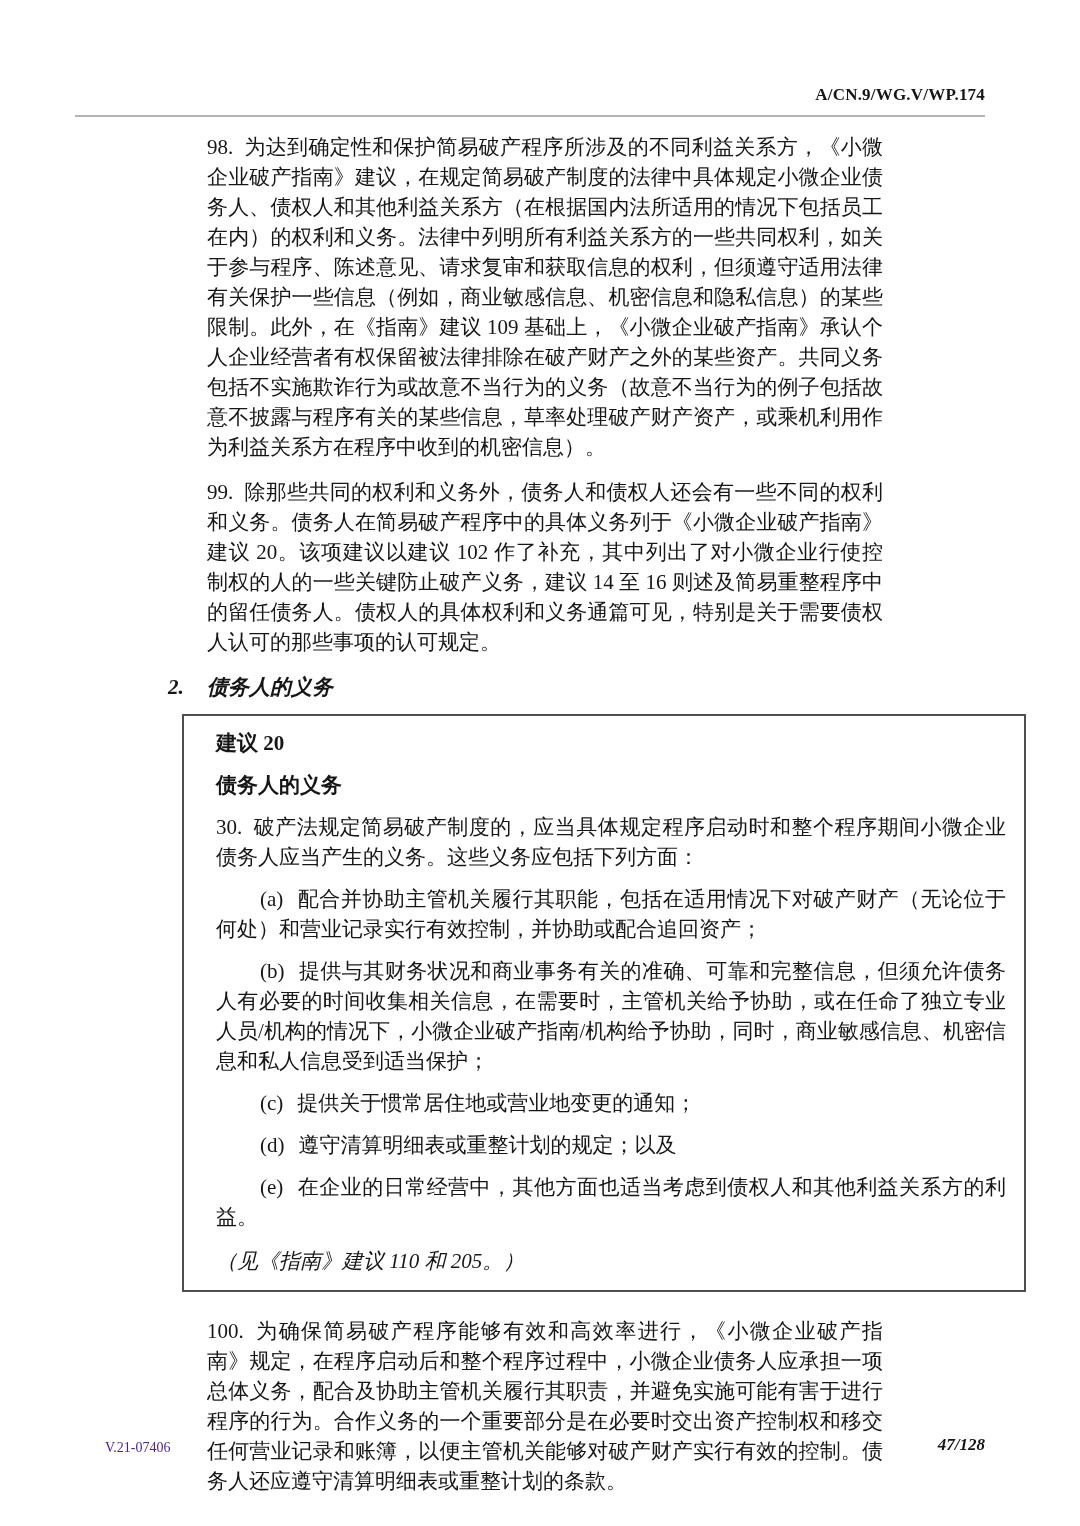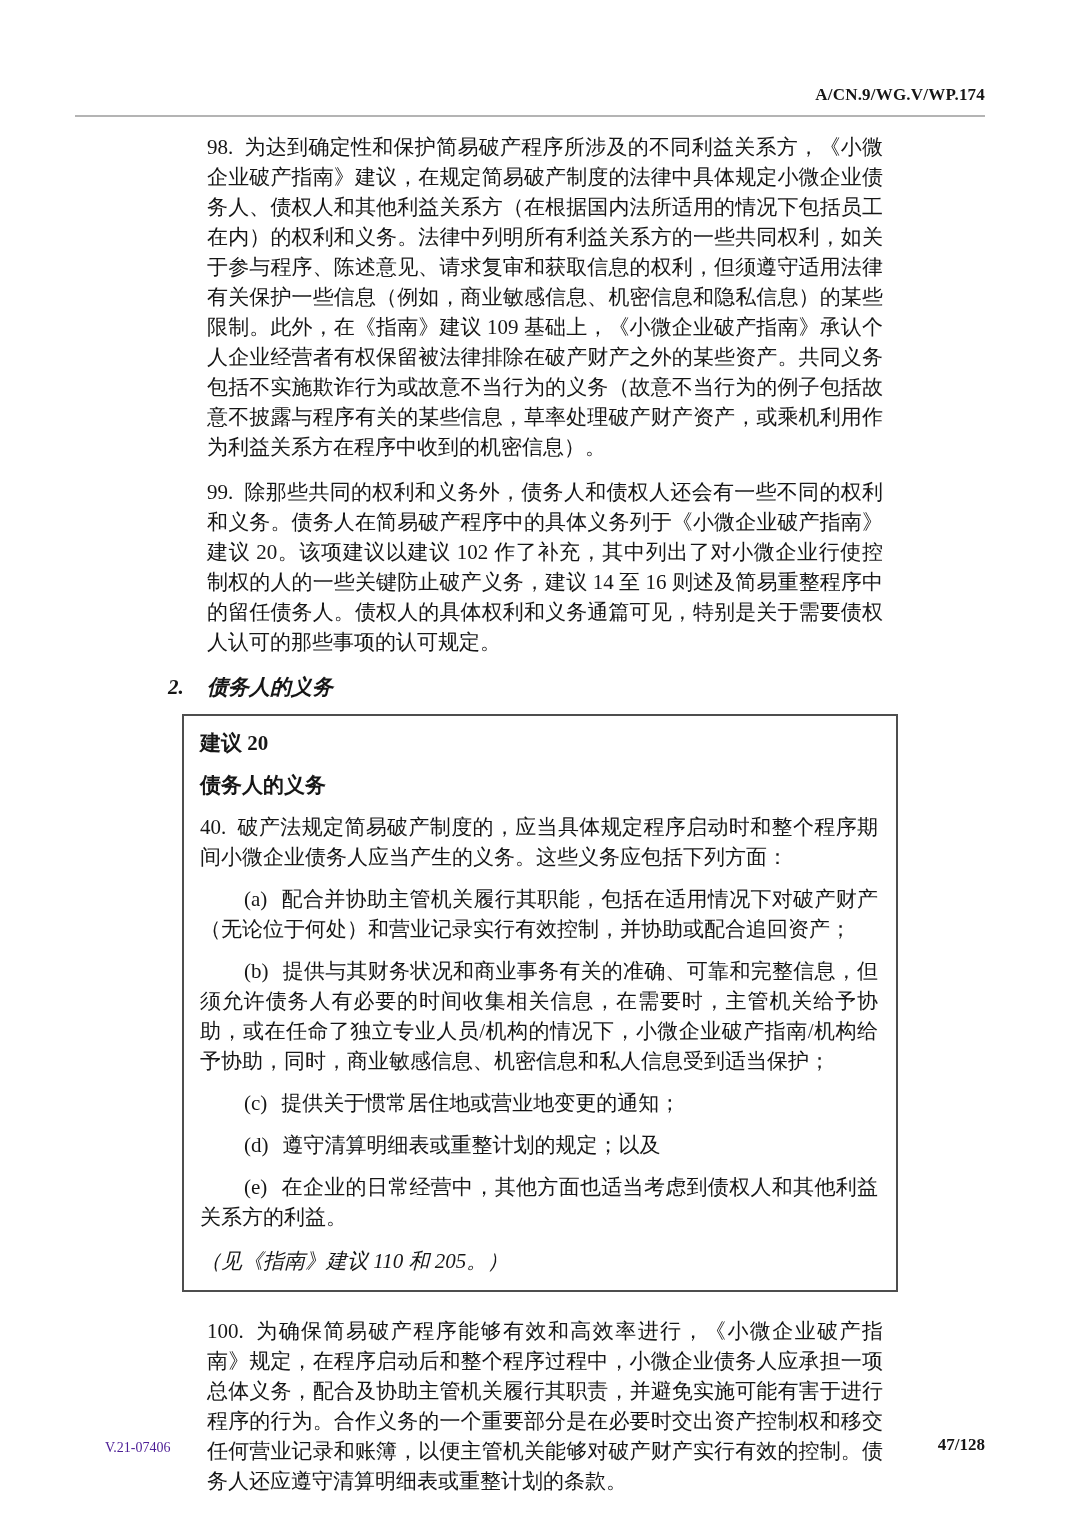--- a/index.html
+++ b/index.html
@@ -42,23 +42,23 @@
   .section-heading {
     font-weight: 700;
     margin: 8px 0 12px -39px;
     text-align: left;
     font-style: italic;
   }
   .sec-num { display: inline-block; width: 39px; }
   .rec-box {
     box-sizing: border-box;
     margin-left: -25px;
-    width: 716px;
+    width: 844px;
     border: 2px solid #4e4e4e;
-    padding: 12px 18px 8px 16px;
+    padding: 12px 18px 8px 32px;
     margin-bottom: 24px;
   }
   .rec-box .para { margin-bottom: 12px; }
   .box-title { font-weight: 700; margin-bottom: 12px; }
   .box-subtitle { font-weight: 700; margin-bottom: 12px; }
   .item { text-indent: 44px; margin: 0 0 12px 0; }
   .item-label { padding-right: 14px; }
   .box-note { font-style: italic; margin: 14px 0 6px 0; }
   .footer-left {
     position: absolute;
@@ -66,20 +66,21 @@
     top: 1440px;
     font-size: 14px;
     color: #4c1d95;
   }
   .footer-right {
     position: absolute;
     right: 95px;
     top: 1435px;
     font-size: 17px;
     font-weight: 700;
+    font-style: italic;
   }
 </style>
 </head>
 <body>
 
 <div class="page">
 
   <div class="header-symbol">A/CN.9/WG.V/WP.174</div>
 
   <div class="header-rule"></div>
@@ -91,21 +92,21 @@
     <p class="para"><span class="pnum">99.</span><span>除那些共同的权利和义务外，债务人和债权人还会有一些不同的权利和义务。债务人在简易破产程序中的具体义务列于《小微企业破产指南》建议 20。该项建议以建议 102 作了补充，其中列出了对小微企业行使控制权的人的一些关键防止破产义务，建议 14 至 16 则述及简易重整程序中的留任债务人。债权人的具体权利和义务通篇可见，特别是关于需要债权人认可的那些事项的认可规定。</span></p>
 
     <div class="section-heading"><span class="sec-num">2.</span><span>债务人的义务</span></div>
 
     <div class="rec-box">
 
       <p class="box-title">建议 20</p>
 
       <p class="box-subtitle">债务人的义务</p>
 
-      <p class="para"><span class="pnum">40.</span><span>破产法规定简易破产制度的，应当具体规定程序启动时和整个程序期间小微企业债务人应当产生的义务。这些义务应包括下列方面：</span></p>
+      <p class="para"><span class="pnum">30.</span><span>破产法规定简易破产制度的，应当具体规定程序启动时和整个程序期间小微企业债务人应当产生的义务。这些义务应包括下列方面：</span></p>
 
       <p class="item"><span class="item-label">(a)</span><span>配合并协助主管机关履行其职能，包括在适用情况下对破产财产（无论位于何处）和营业记录实行有效控制，并协助或配合追回资产；</span></p>
 
       <p class="item"><span class="item-label">(b)</span><span>提供与其财务状况和商业事务有关的准确、可靠和完整信息，但须允许债务人有必要的时间收集相关信息，在需要时，主管机关给予协助，或在任命了独立专业人员/机构的情况下，小微企业破产指南/机构给予协助，同时，商业敏感信息、机密信息和私人信息受到适当保护；</span></p>
 
       <p class="item"><span class="item-label">(c)</span><span>提供关于惯常居住地或营业地变更的通知；</span></p>
 
       <p class="item"><span class="item-label">(d)</span><span>遵守清算明细表或重整计划的规定；以及</span></p>
 
       <p class="item"><span class="item-label">(e)</span><span>在企业的日常经营中，其他方面也适当考虑到债权人和其他利益关系方的利益。</span></p>

